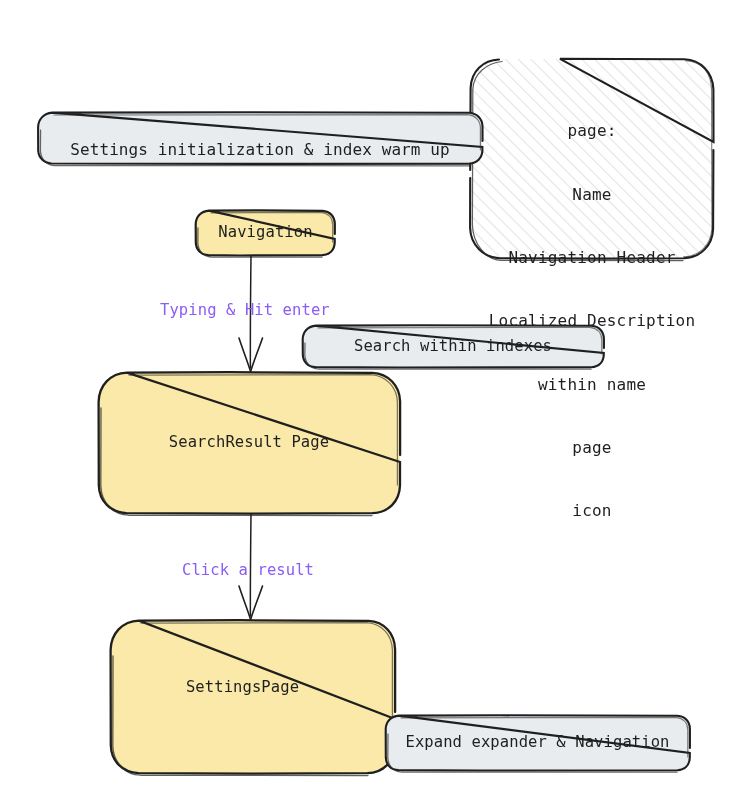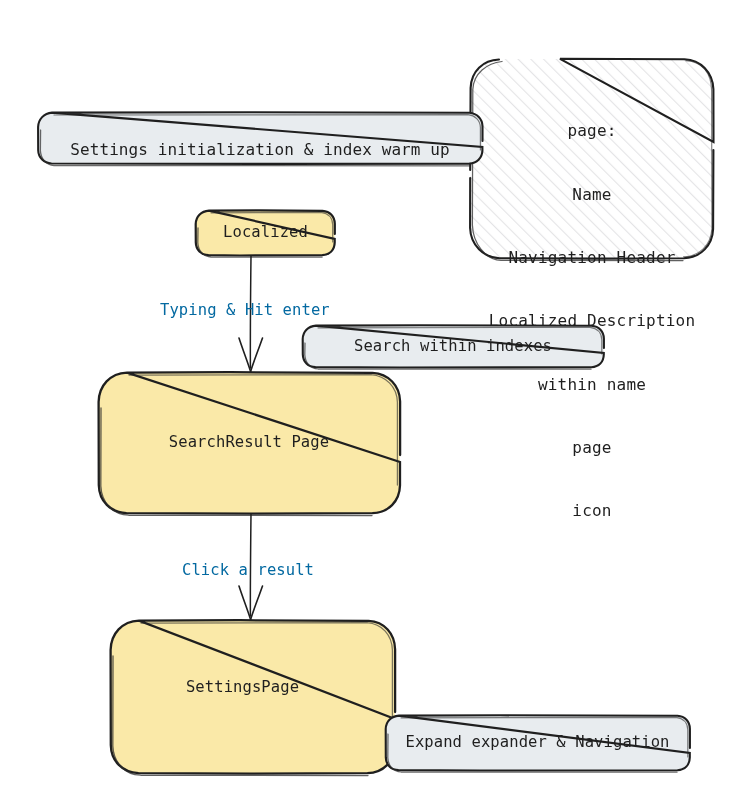--- a/index.html
+++ b/index.html
@@ -17,21 +17,21 @@
     align-items:center;
     justify-content:center;
     text-align:center;
     color:#1f1f1f;
     pointer-events:none;
     white-space:pre;
     line-height:1.32;
   }
   .edge-label{
     position:absolute;
-    color:#0369a1;
+    color:#8b5cf6;
     white-space:pre;
     font-size:15.5px;
     letter-spacing:0.1px;
   }
   .title-txt{font-size:16px;letter-spacing:0.1px;}
   .box-txt{font-size:15.5px;letter-spacing:0.1px;}
   .index-txt{font-size:16px;letter-spacing:0.2px;text-align:center;}
 </style>
 </head>
 <body>
@@ -149,21 +149,21 @@
     <span style="display:block;">Navigation Header</span>
     <span style="display:block;">Localized Description</span>
     <span style="display:block;">within name</span>
     <span style="display:block;">page</span>
     <span style="display:block;">icon</span>
   </span>
 </div>
 
 <div class="node-label title-txt" style="left:38px;top:112px;width:444px;height:51px;margin-top:12px;">Settings initialization &amp; index warm up</div>
 
-<div class="node-label box-txt" style="left:196px;top:210px;width:139px;height:45px;">Localized</div>
+<div class="node-label box-txt" style="left:196px;top:210px;width:139px;height:45px;">Navigation</div>
 
 <div class="edge-label" style="left:160px;top:301px;">Typing &amp; Hit enter</div>
 
 <div class="node-label box-txt" style="left:302px;top:325px;width:302px;height:42px;">Search within indexes</div>
 
 <div class="node-label box-txt" style="left:98px;top:372px;width:302px;height:141px;">SearchResult Page</div>
 
 <div class="edge-label" style="left:182px;top:561px;">Click a result</div>
 
 <div class="node-label box-txt" style="left:100px;top:620px;width:285px;height:134px;">SettingsPage</div>

